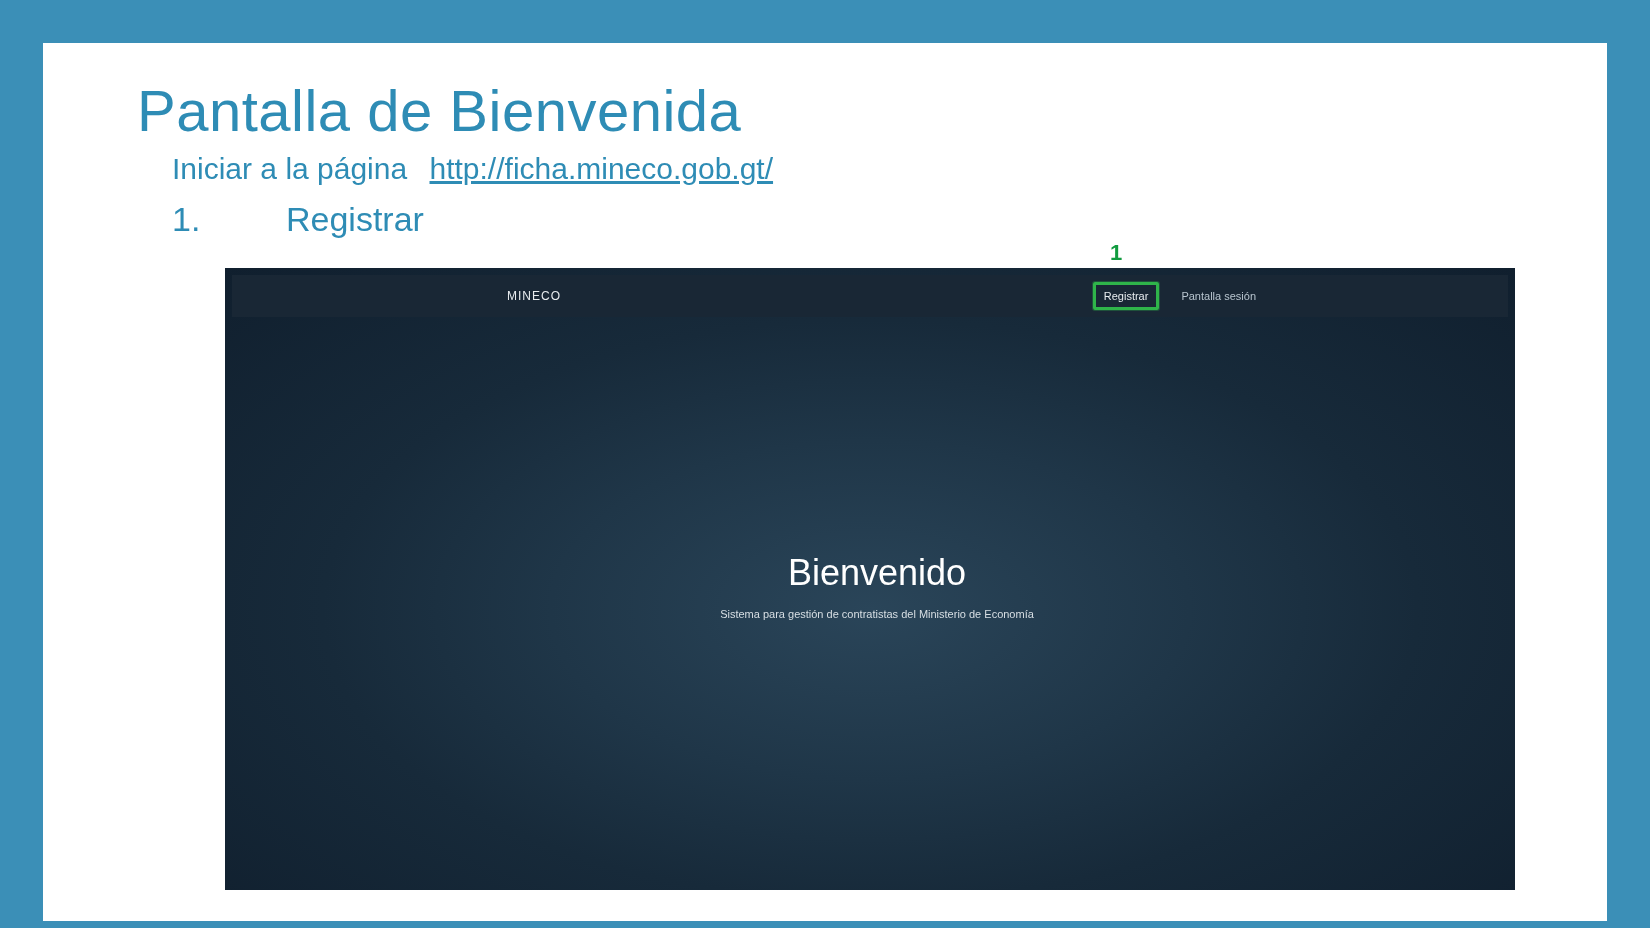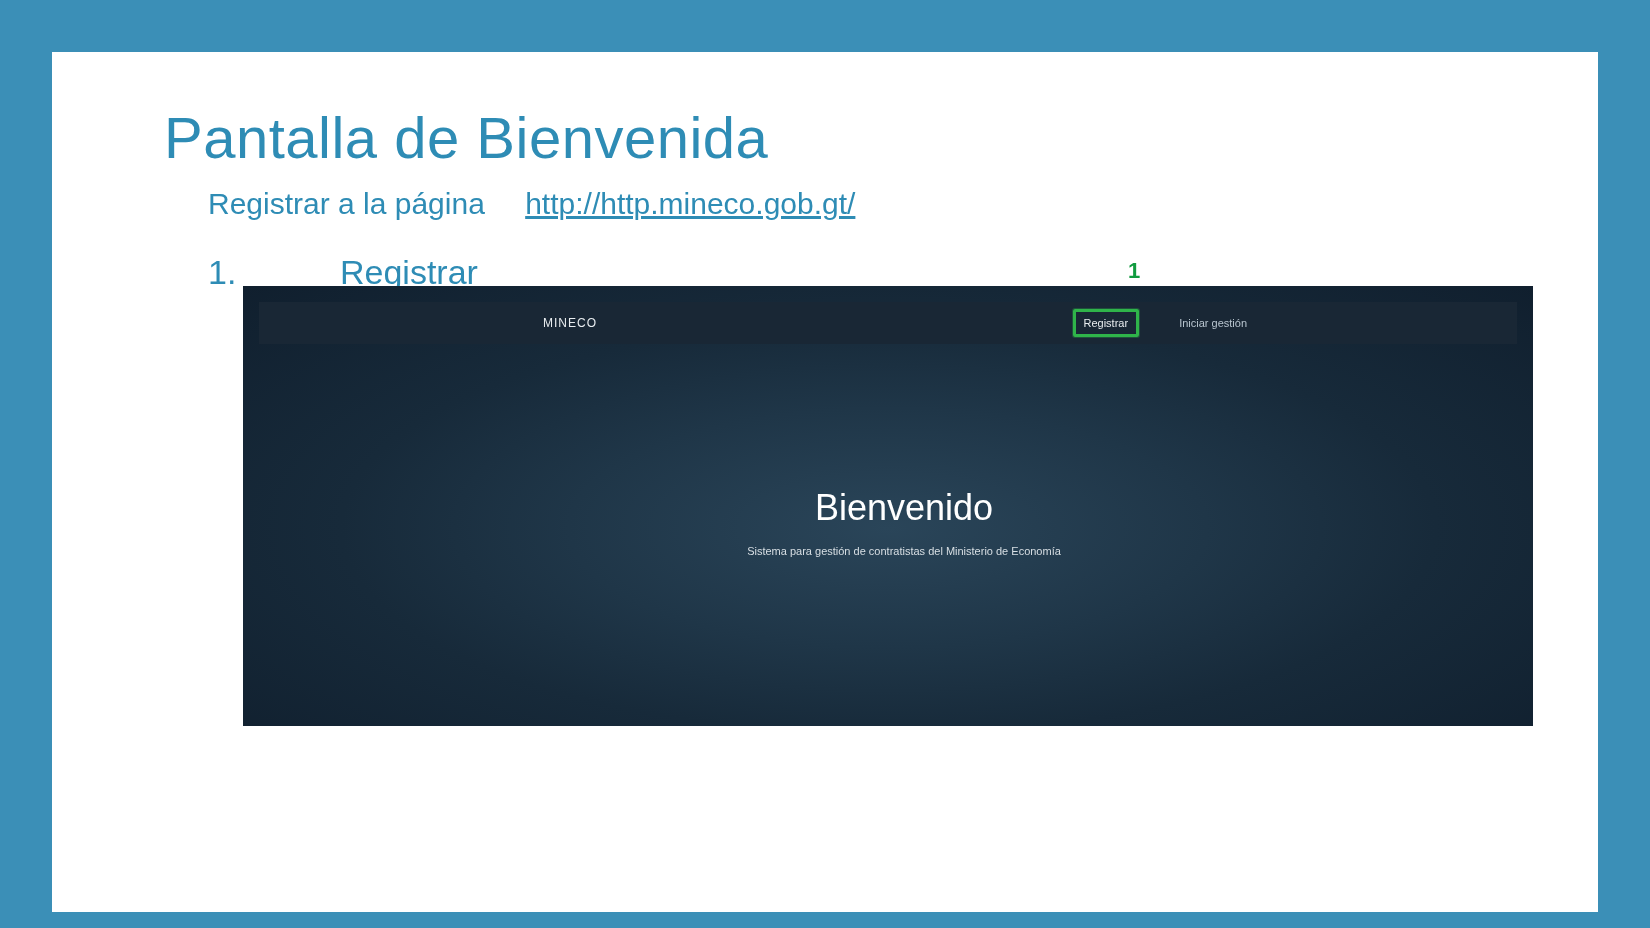--- a/index.html
+++ b/index.html
@@ -1,16 +1,16 @@
 <!DOCTYPE html>
 <html><head>
   <meta charset="utf-8">
   <style>
     * {
-      margin: 16px;
+      margin: 7px;
       padding: 0;
       box-sizing: border-box;
     }
     body {
       font-family: 'Segoe UI', 'Calibri Light', Arial, sans-serif;
       background: #3b8fb7;
       width: 1650px;
       height: 928px;
       overflow: hidden;
     }
@@ -60,21 +60,21 @@
       font-weight: bold;
       color: #119b3f;
       top: 190px;
       left: 1060px;
     }
     .screenshot {
       position: absolute;
       top: 218px;
       left: 175px;
       width: 1290px;
-      height: 440px;
+      height: 622px;
       background: radial-gradient(ellipse at 50% 55%, #2a4559 0%, #1f3648 35%, #172a3a 60%, #101f2e 100%);
       overflow: hidden;
     }
     .app-header {
       height: 42px;
       background: #192735;
       display: flex;
       align-items: center;
       position: relative;
     }
@@ -130,35 +130,35 @@
       font-family: Arial, sans-serif;
     }
   </style>
 </head>
 <body>
 
 <div class="slide-frame">
   <div class="slide-content">
     <h1 class="slide-title">Pantalla de Bienvenida</h1>
     <div class="instruction-line">
-      <span>Registrar a la página </span><a href="#">http://http.mineco.gob.gt/</a>
+      <span>Iniciar a la página </span><a href="#">http://ficha.mineco.gob.gt/</a>
     </div>
     <div class="step-line">
       <span class="step-number">1.</span><span>Registrar</span>
     </div>
   </div>
 
   <div class="callout-number">1</div>
 
   <div class="screenshot">
     <div class="app-header">
       <div class="brand">MINECO</div>
       <div class="nav-right">
         <div class="btn-register">Registrar</div>
-        <div class="link-login">Iniciar gestión</div>
+        <div class="link-login">Pantalla sesión</div>
       </div>
     </div>
     <div class="hero">
       <div class="hero-title">Bienvenido</div>
       <div class="hero-subtitle">Sistema para gestión de contratistas del Ministerio de Economía</div>
     </div>
   </div>
 </div>
 
 </body></html>

